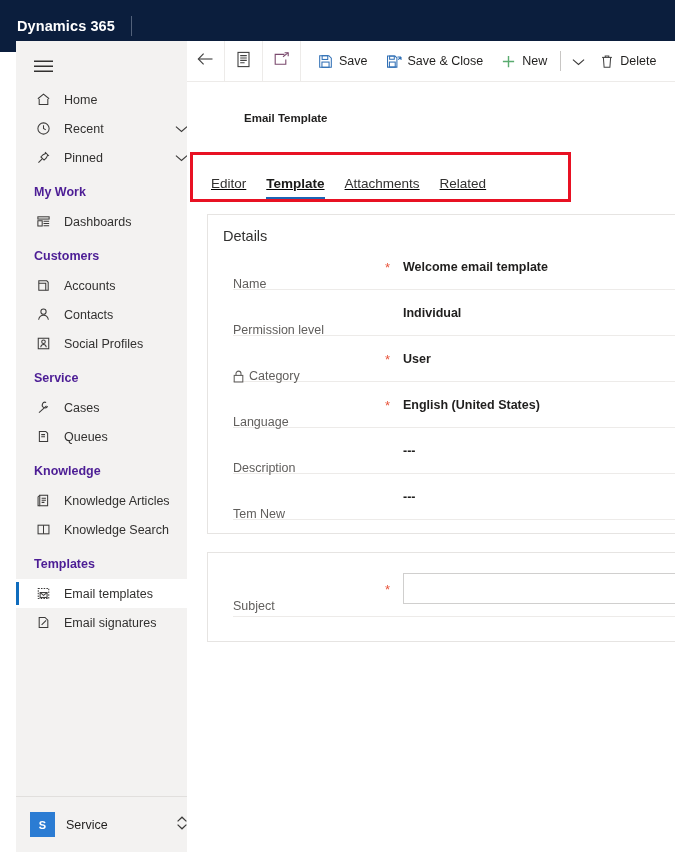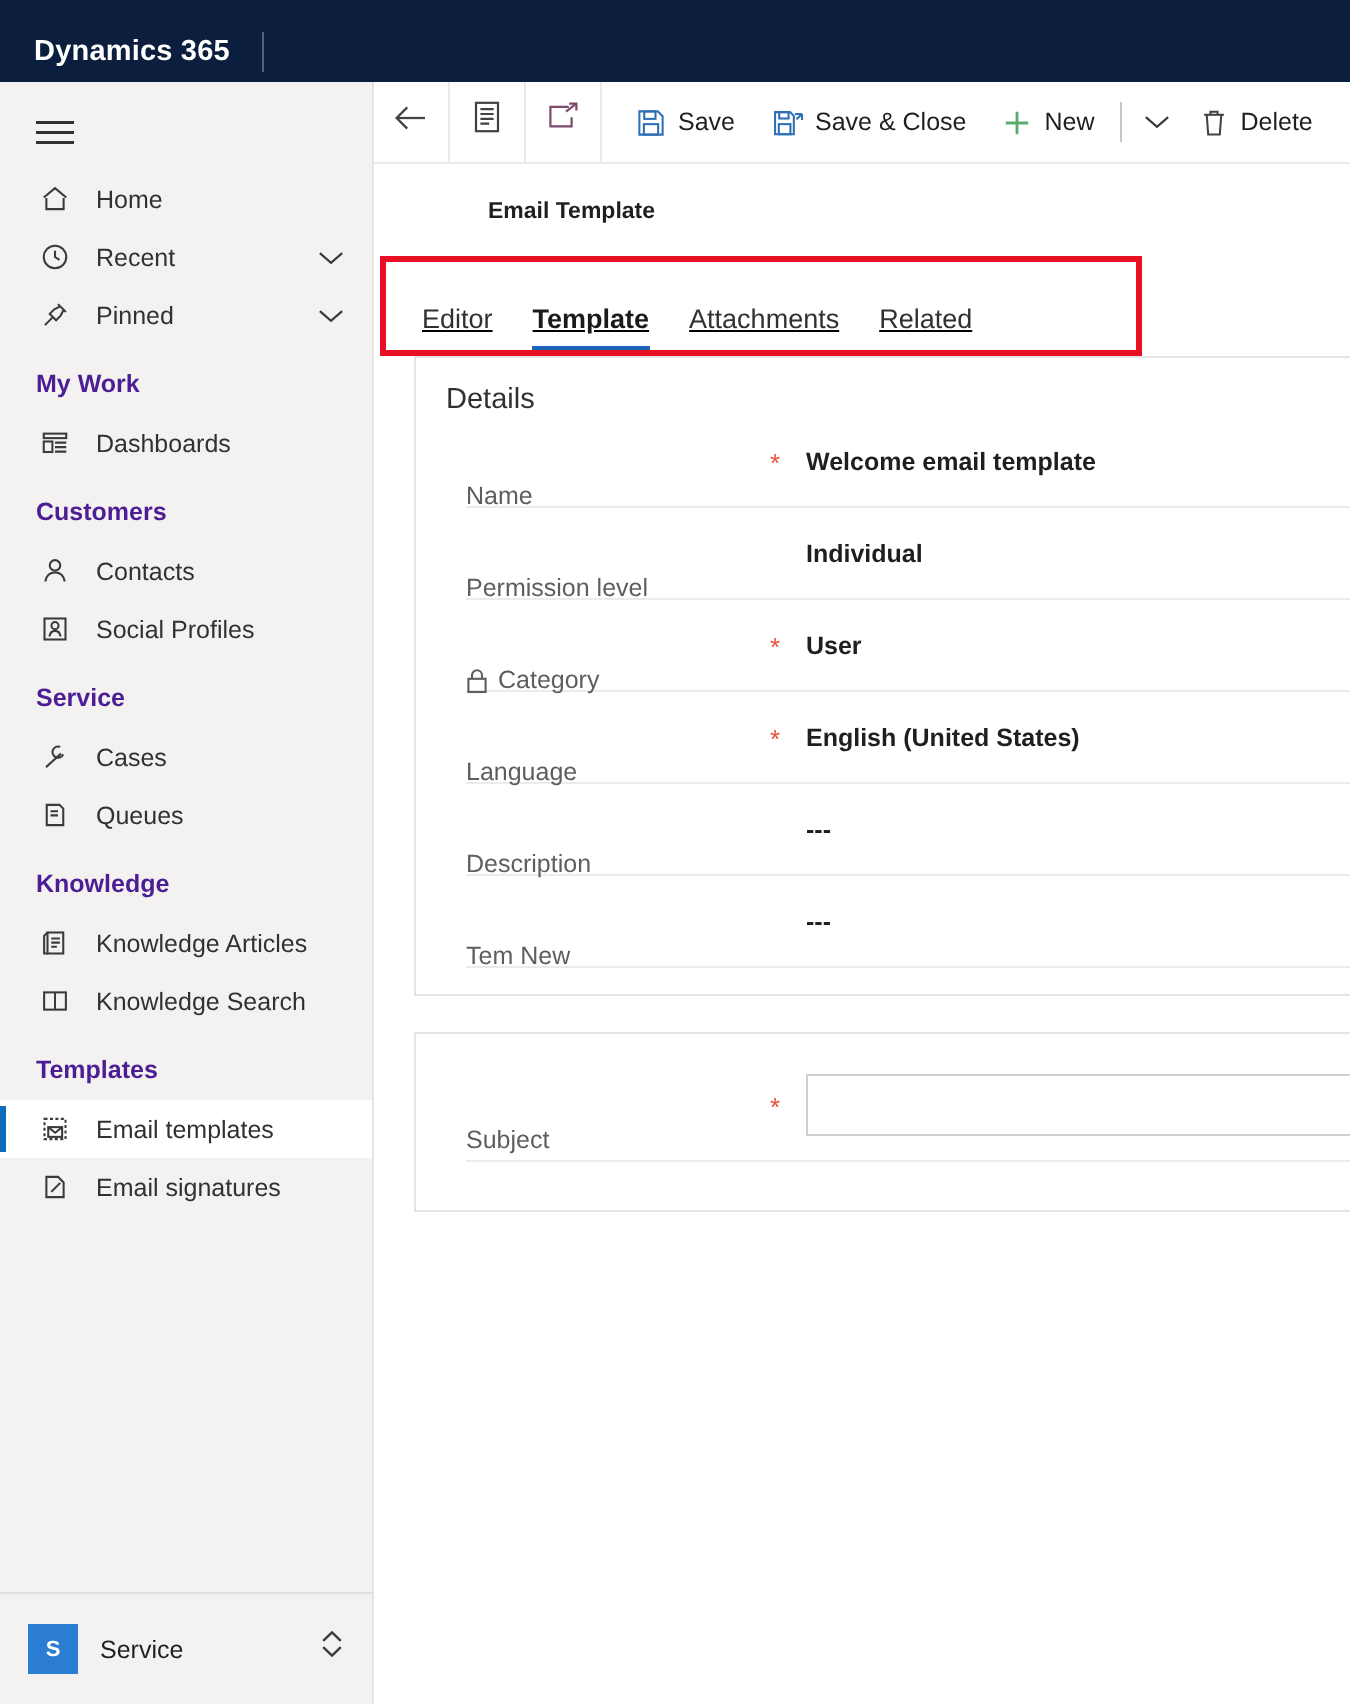--- a/index.html
+++ b/index.html
@@ -30,21 +30,21 @@
     letter-spacing: .1px;
   }
   .brand-sep {
     width: 1px; height: 20px;
     background: #52617a;
     margin-left: 16px;
   }
 
   
   .sidenav {
-    position: absolute; left: 0; top: 41px;
+    position: absolute; left: 16px; top: 41px;
     width: 187px; height: 811px;
     background: #f3f2f1;
     border-right: 1px solid #e6e4e2;
     display: flex; flex-direction: column;
   }
   .nav-scroll { flex: 1 1 auto; overflow: hidden; padding-top: 6px; }
 
   .hamburger {
     width: 100%; height: 38px;
     display: flex; align-items: center; padding-left: 18px;
@@ -101,21 +101,21 @@
     display: flex; align-items: center; justify-content: center;
     flex: 0 0 25px;
   }
   .app-name { margin-left: 11px; font-size: 12.5px; color: #201f1e; flex: 1 1 auto; }
 
   
   .main {
     position: absolute; left: 187px; top: 41px;
     width: 488px; height: 811px;
     background: #ffffff;
-    display: flex; flex-direction: column;
+    display: flex; flex-direction: column; gap: 12px;
   }
 
   
   .cmdbar {
     flex: 0 0 auto;
     height: 41px;
     border-bottom: 1px solid #edebe9;
     display: flex; align-items: stretch;
     background: #ffffff;
   }
@@ -324,20 +324,29 @@
           <svg width="15" height="15" viewBox="0 0 16 16" fill="none" stroke="#3b3a39" stroke-width="1.1">
             <rect x="2" y="3" width="12" height="2.4"></rect>
             <rect x="2" y="7.2" width="4.6" height="5.6"></rect>
             <path d="M8 7.8 H14 M8 10.2 H14 M8 12.6 H14"></path>
           </svg>
         </span>
         <span class="nlabel">Dashboards</span>
       </div>
 
       <div class="nav-group-title">Customers</div>
+      <div class="nav-item">
+        <span class="nicon">
+          <svg width="15" height="15" viewBox="0 0 16 16" fill="none" stroke="#3b3a39" stroke-width="1.1">
+            <path d="M3 3 H11.5 L13 4.6 V13 H3 Z"></path>
+            <path d="M3 5.6 H10.4 V13"></path>
+          </svg>
+        </span>
+        <span class="nlabel">Accounts</span>
+      </div>
       <div class="nav-item">
         <span class="nicon">
           <svg width="15" height="15" viewBox="0 0 16 16" fill="none" stroke="#3b3a39" stroke-width="1.1">
             <circle cx="8" cy="5" r="2.8"></circle>
             <path d="M2.8 13.6 C3.4 10.2 5.6 8.8 8 8.8 C10.4 8.8 12.6 10.2 13.2 13.6"></path>
           </svg>
         </span>
         <span class="nlabel">Contacts</span>
       </div>
       <div class="nav-item">

